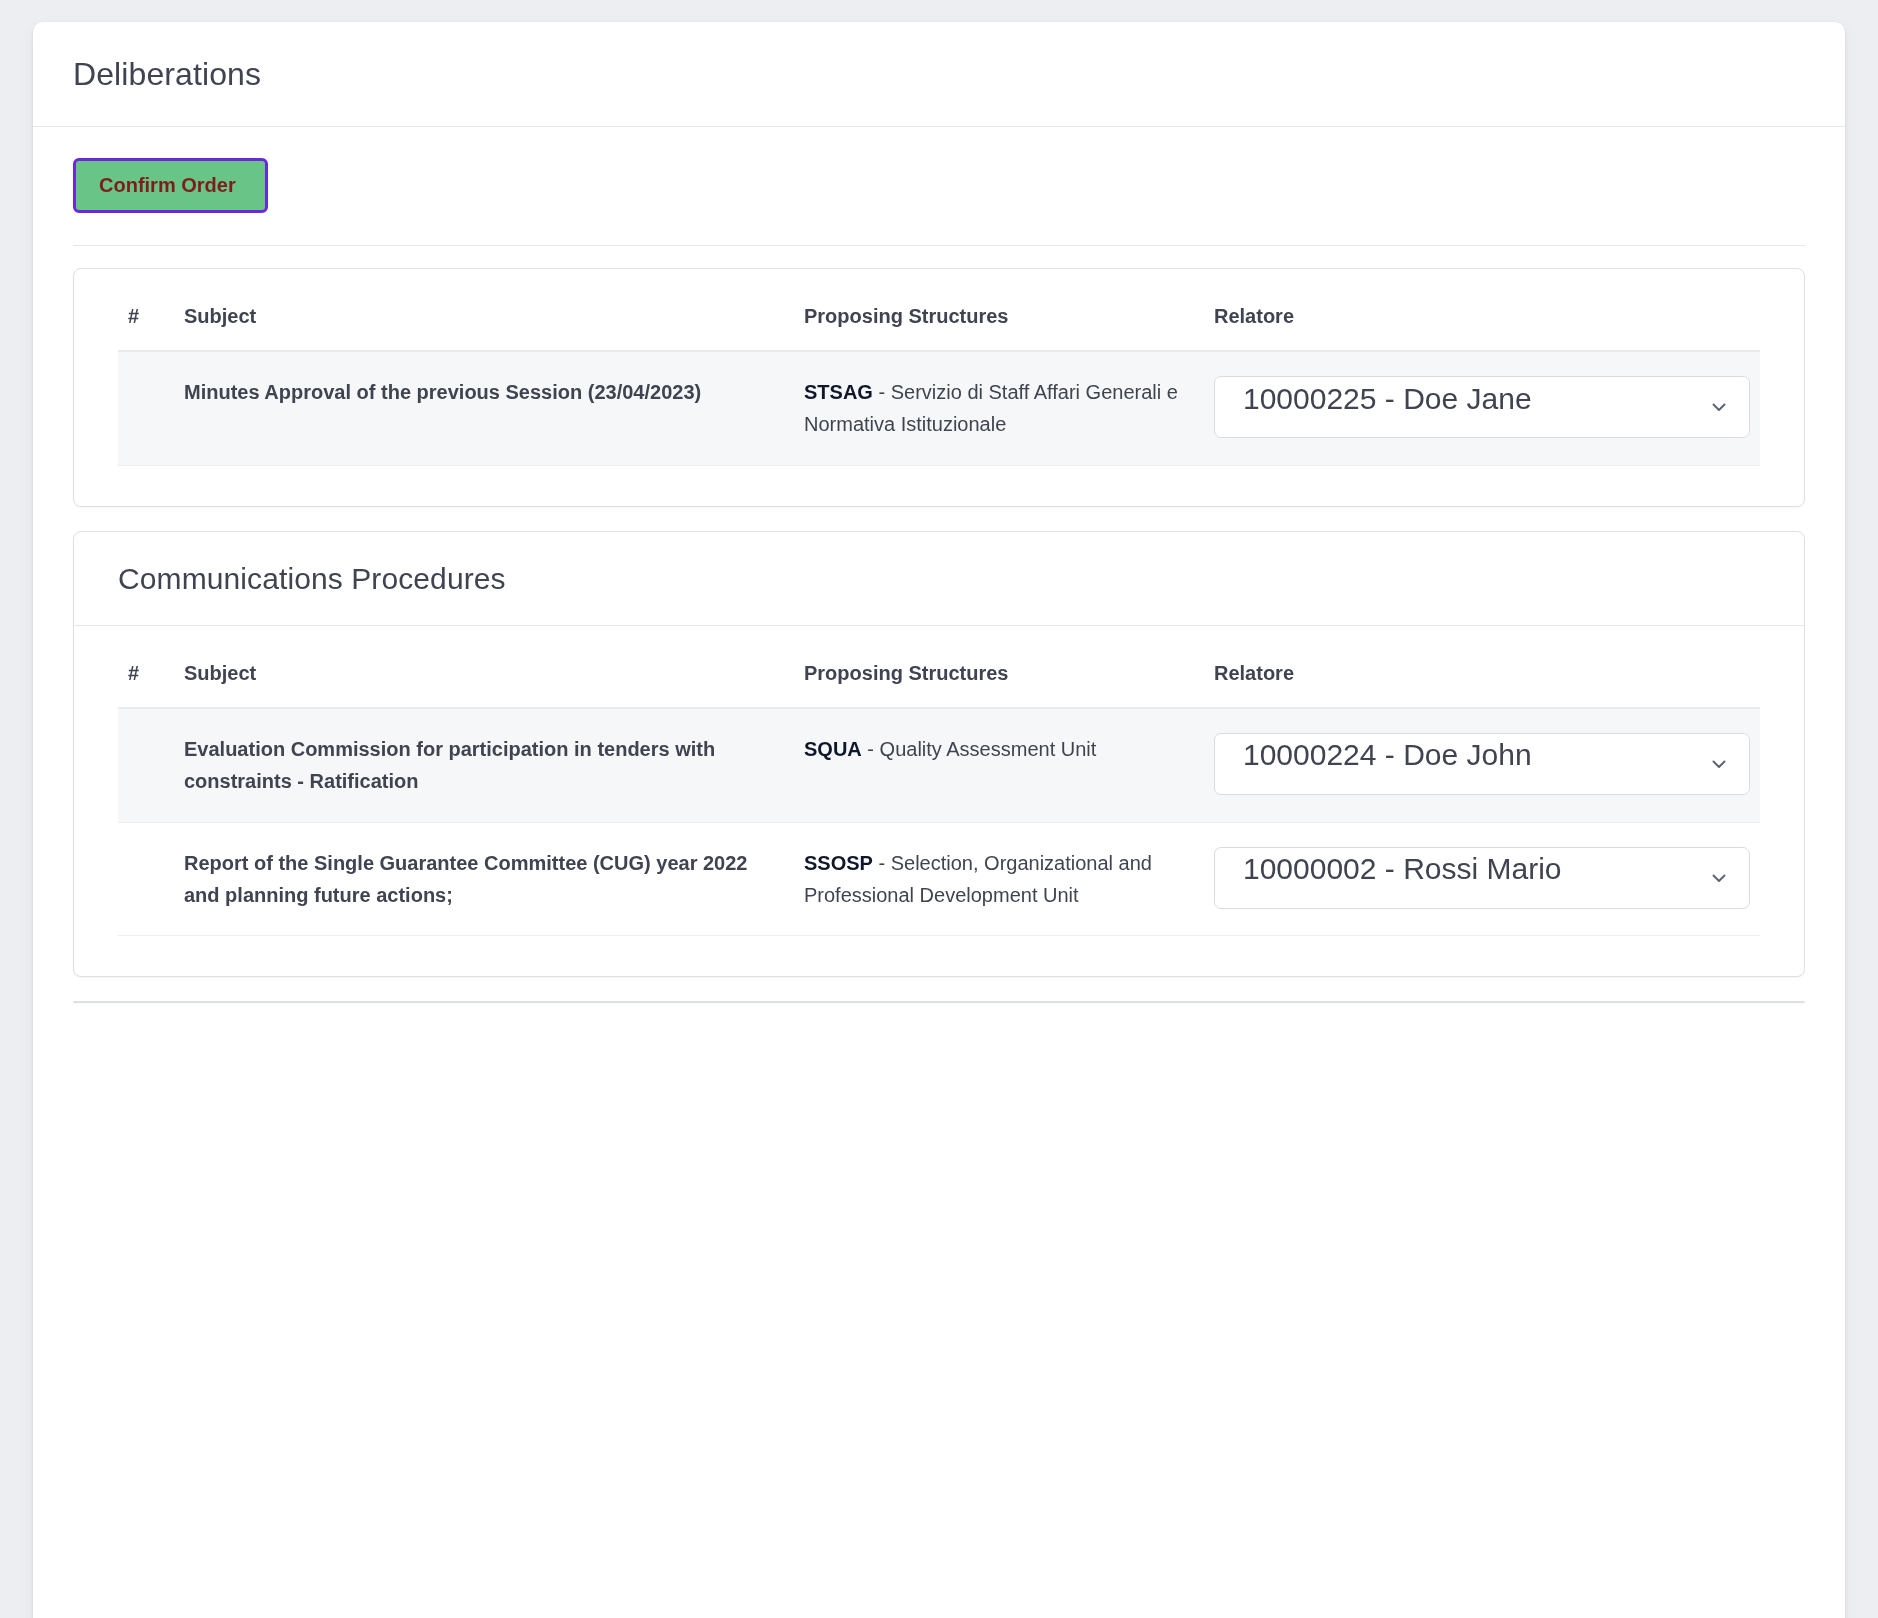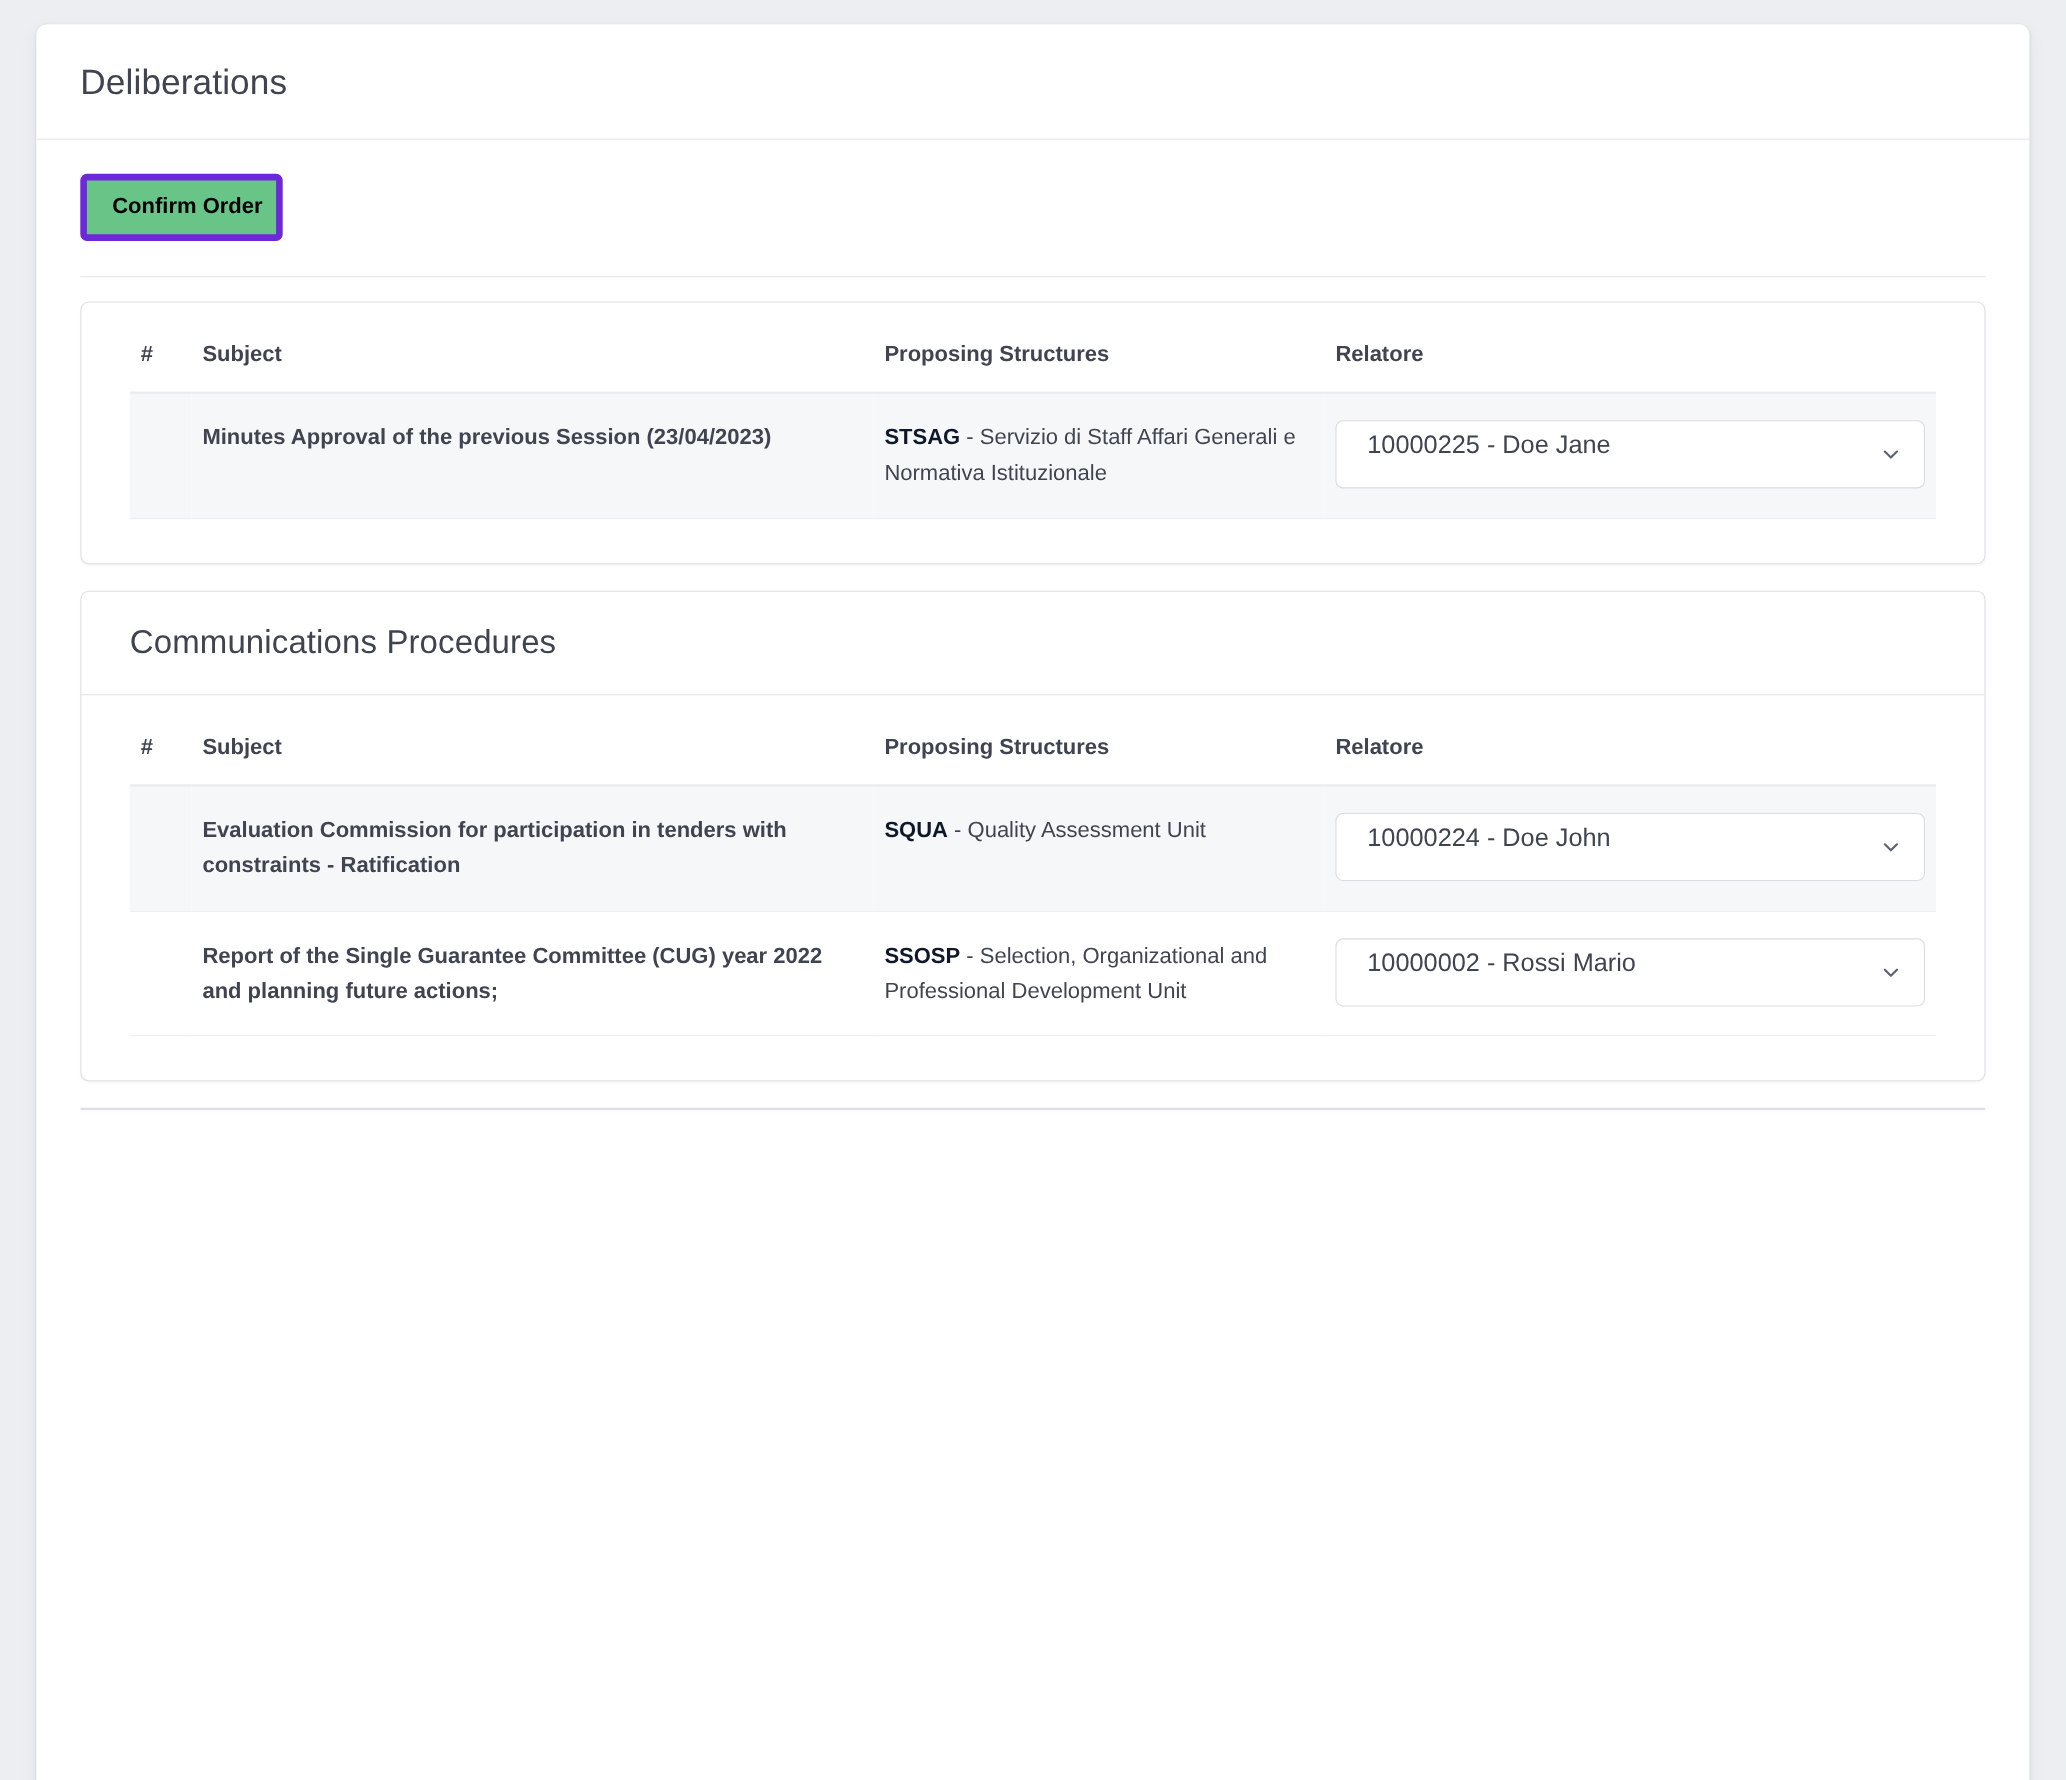--- a/index.html
+++ b/index.html
@@ -39,27 +39,27 @@
     letter-spacing: 0.1px;
   }
 
   
   .toolbar {
     padding: 31px 40px 0 40px;
   }
   .btn-confirm {
     display: inline-block;
     background: #68c487;
-    color: #000000;
-    border: 6px solid #6d28d9;
+    color: #7f1d1d;
+    border: 3px solid #6d28d9;
     border-radius: 6px;
     font-size: 20px;
     font-weight: 700;
     font-family: "Liberation Sans", sans-serif;
-    padding: 14px 12px 15px 23px;
+    padding: 14px 29px 15px 23px;
     line-height: 1;
     cursor: pointer;
   }
   .toolbar-rule {
     margin: 32px 40px 0 40px;
     border-bottom: 1px solid #e4e7ec;
   }
 
   
   .cards {
@@ -127,21 +127,21 @@
     width: 565px;
     max-width: 100%;
   }
   .select-box {
     width: 100%;
     height: 62px;
     border: 1px solid #d9dce2;
     border-radius: 7px;
     background: #ffffff;
     font-family: "Liberation Sans", sans-serif;
-    font-size: 23px;
+    font-size: 30px;
     color: #3f4450;
     padding: 0 46px 16px 28px;
     display: flex;
     align-items: center;
     cursor: pointer;
     white-space: nowrap;
     overflow: hidden;
   }
   .select-chevron {
     position: absolute;

